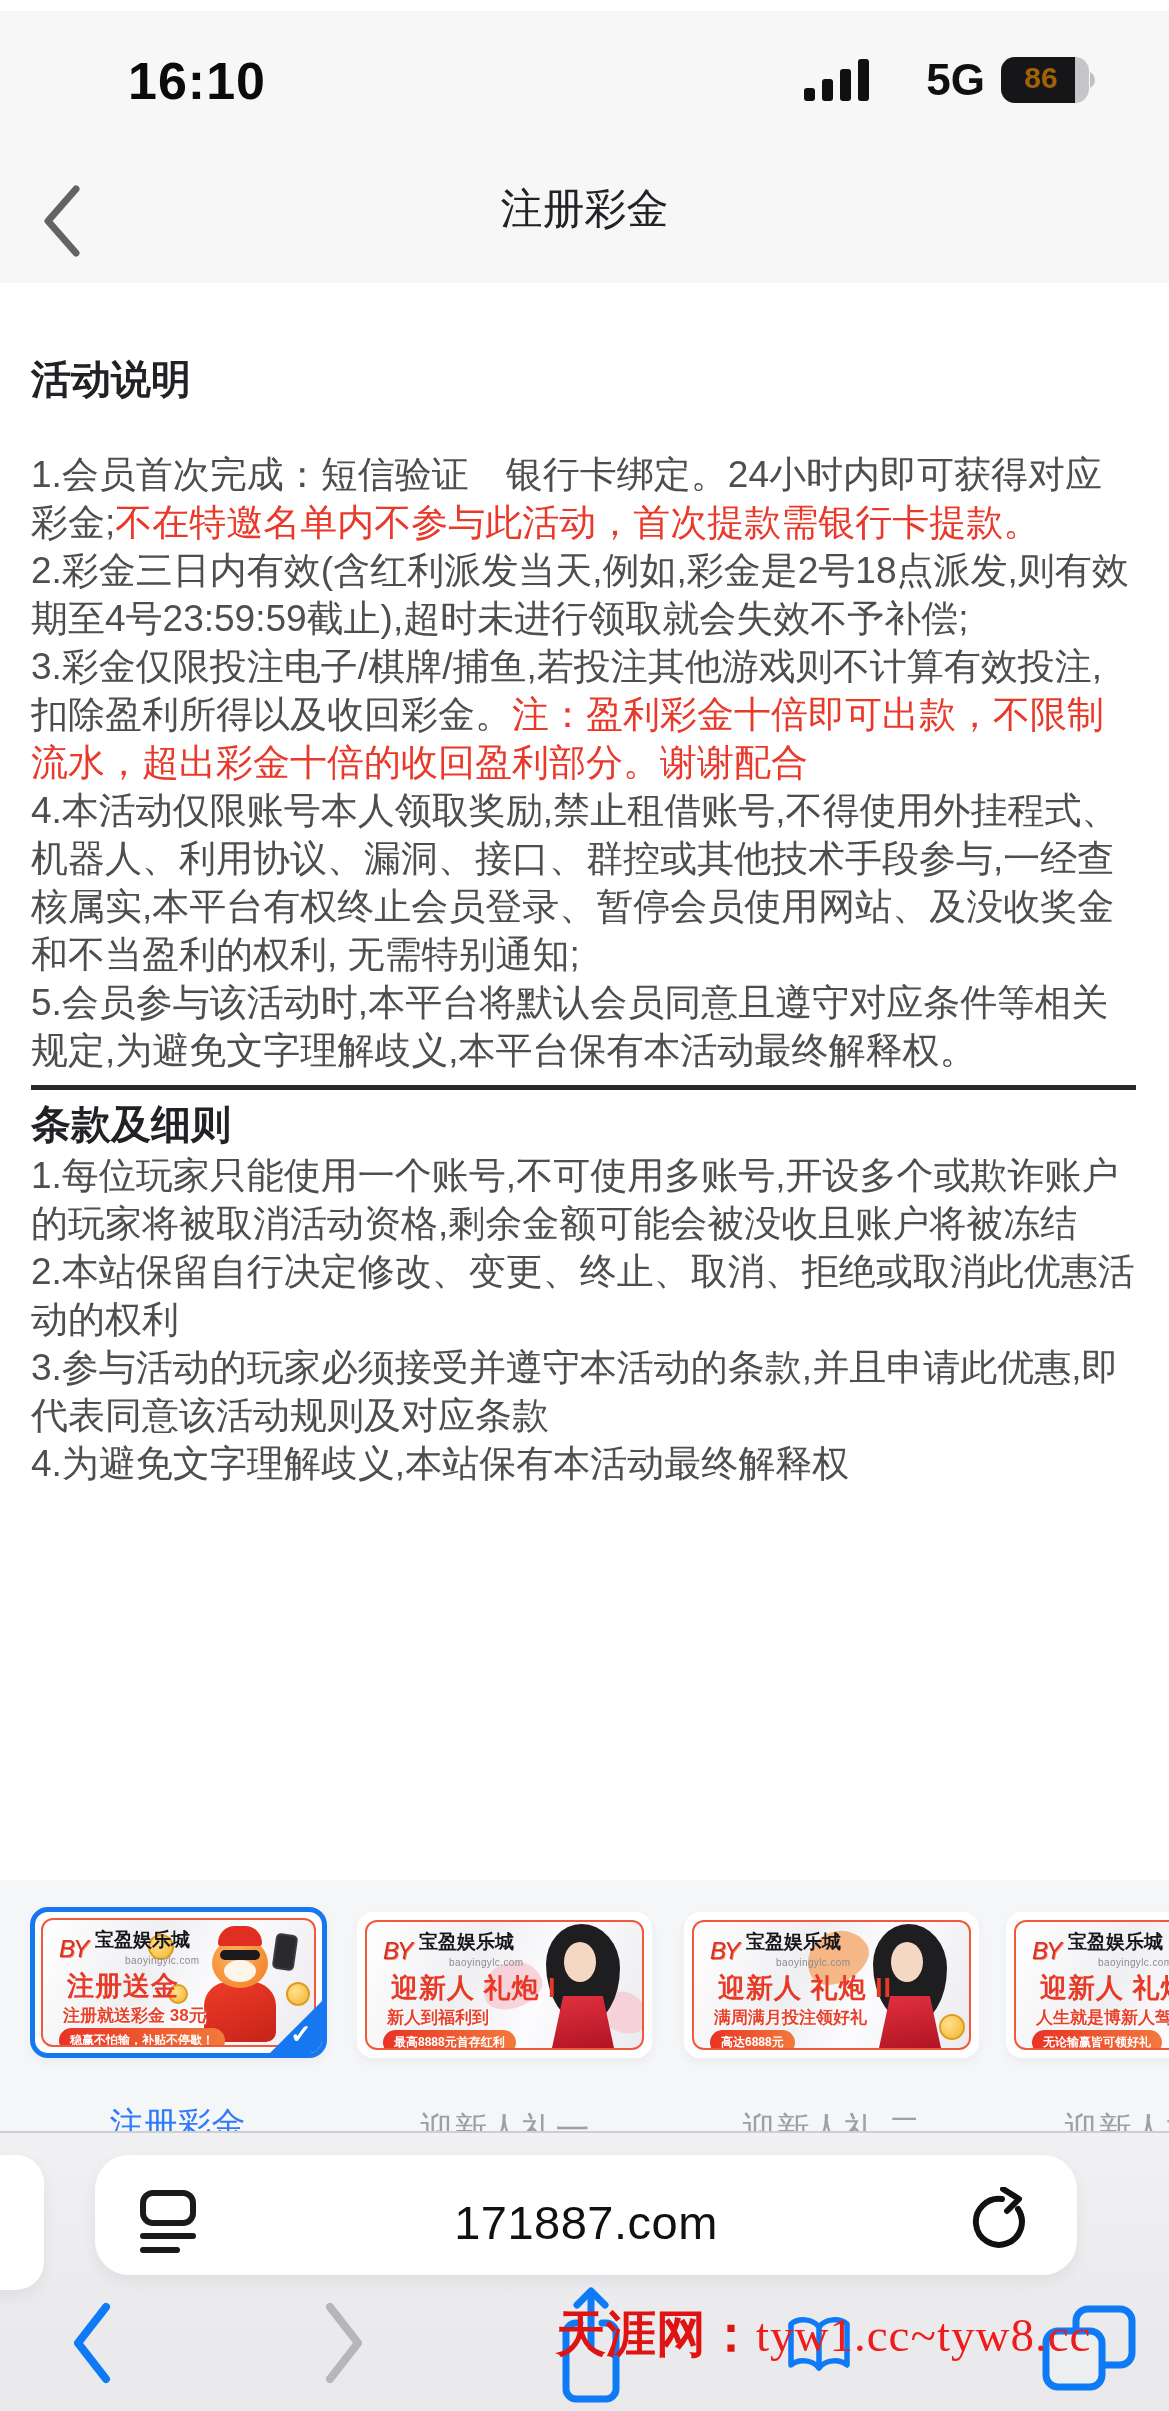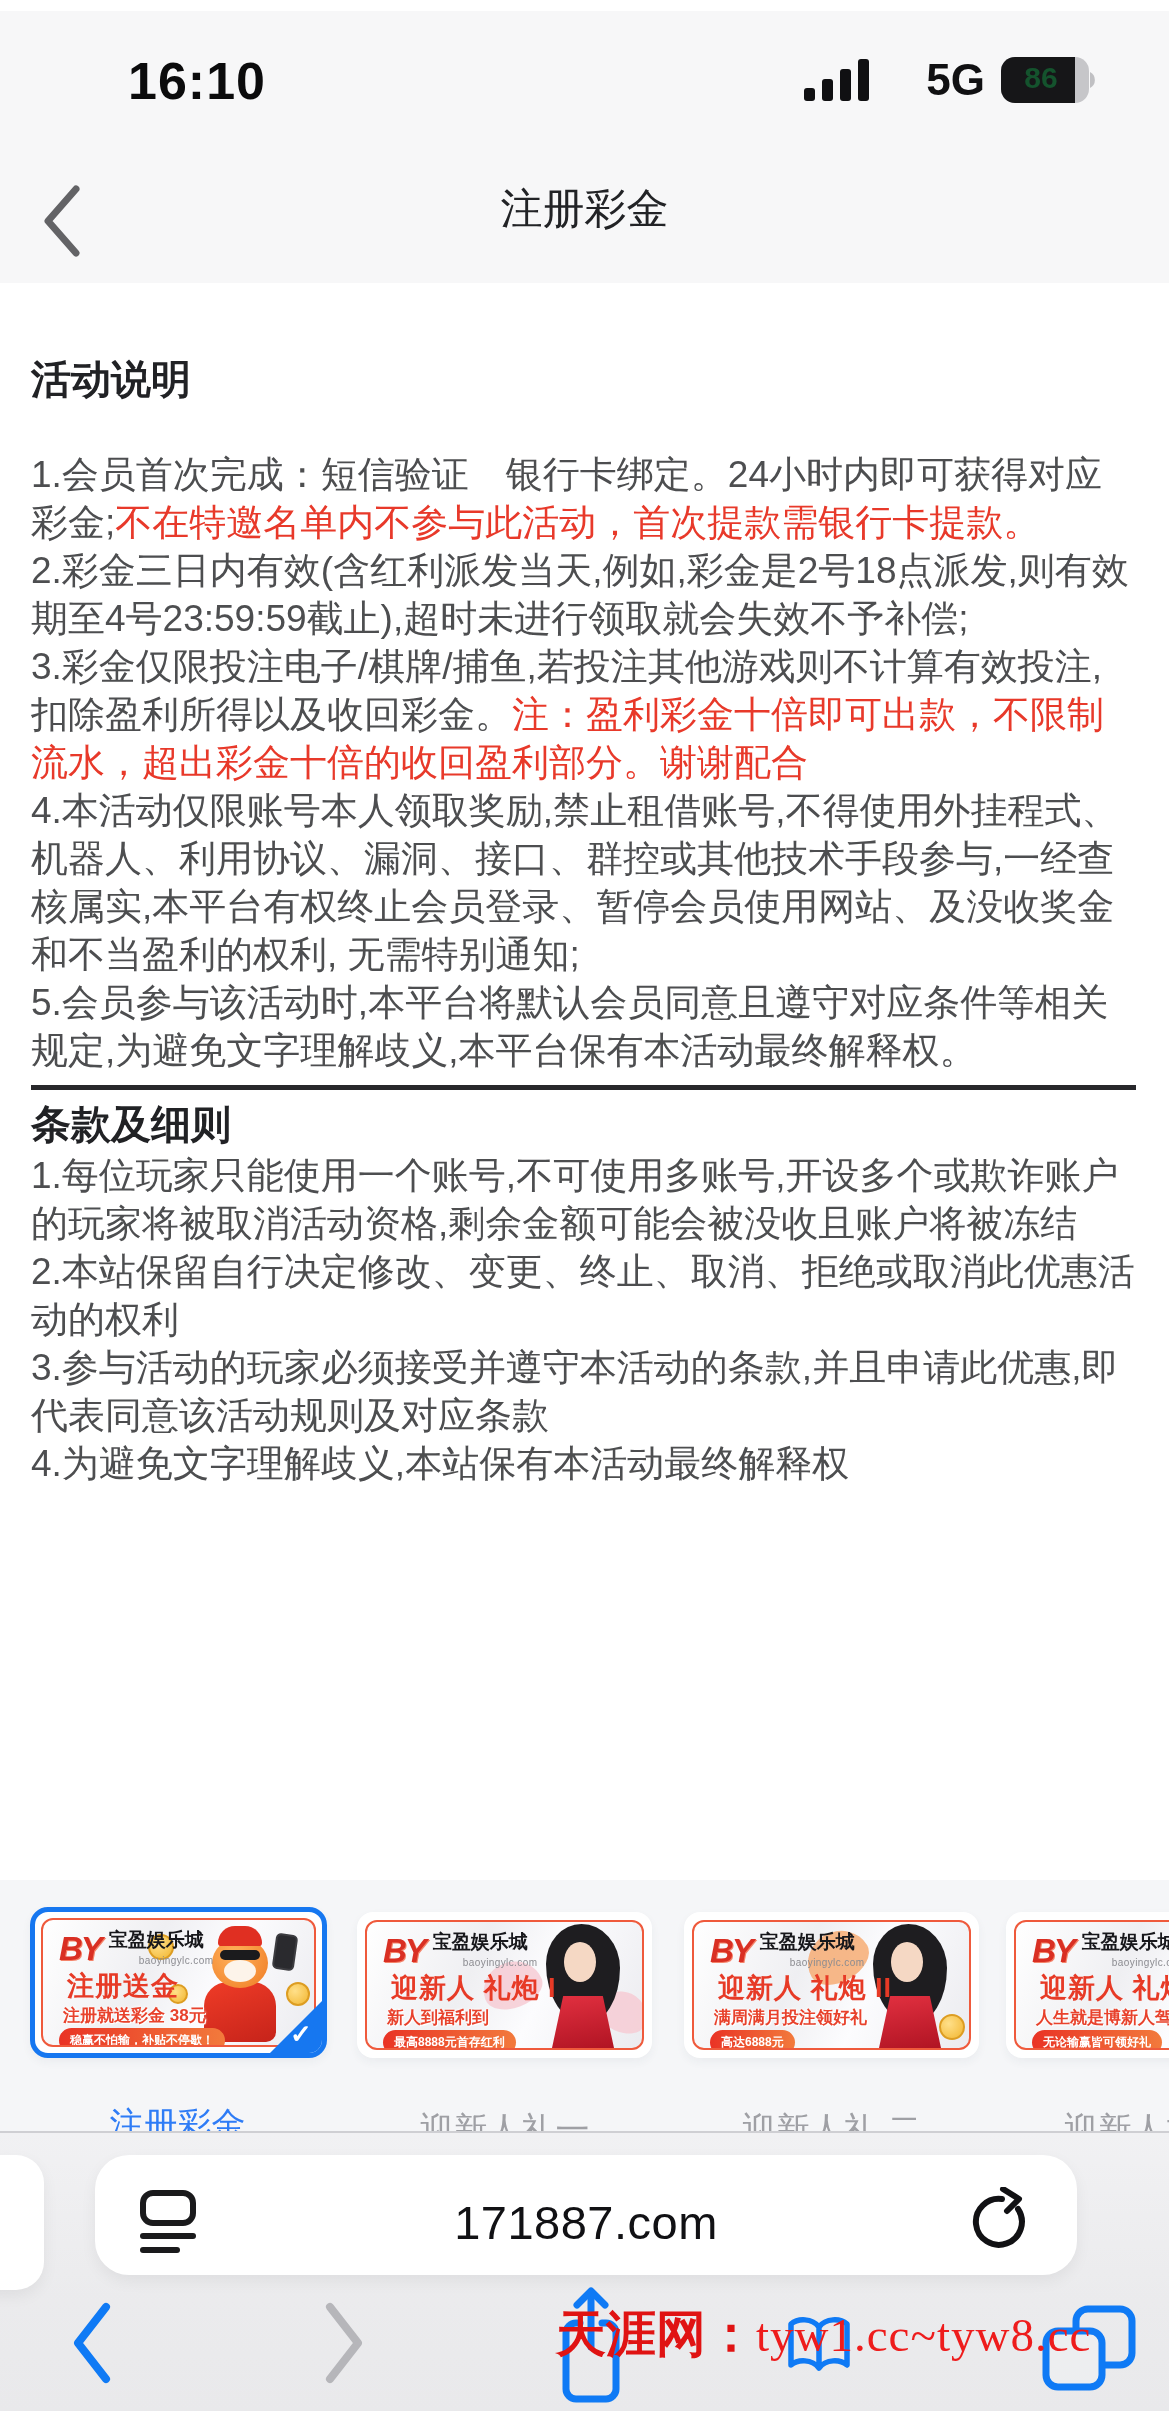--- a/index.html
+++ b/index.html
@@ -56,21 +56,21 @@
   .card.selected .banner {
     width:297px; height:151px; border:5px solid #1677f0; border-radius:18px;
     padding:6px; overflow:hidden;
   }
   .inner {
     position:relative; width:100%; height:100%;
     border:2px solid #ef5a3c; border-radius:12px; overflow:hidden;
     background:linear-gradient(115deg,#ffffff 0%,#efeff2 38%,#fcfcfe 62%,#ebebef 100%);
   }
   .logo-row { position:absolute; left:16px; top:10px; display:flex; align-items:center; gap:8px; z-index:3; }
-  .by-glyph { font-size:33px; font-weight:700; font-style:italic; color:#d92f23; letter-spacing:-2px; text-shadow:1px 1px 0 #f4836a; }
+  .by-glyph { font-size:24px; font-weight:400; font-style:italic; color:#d92f23; letter-spacing:-2px; text-shadow:1px 1px 0 #f4836a; }
   .brand-name { font-size:19px; font-weight:bold; color:#17171b; line-height:20px; }
   .brand-url { font-size:10px; color:#8b8b90; line-height:12px; letter-spacing:.4px;margin-left:30px; }
   .b-title { position:absolute; left:24px; top:48px; font-size:27px; font-weight:800; color:#e73a26; z-index:3; letter-spacing:1px; }
   .b-sub {
     position:absolute; left:20px; top:84px; font-size:17px; font-weight:800; color:#e8422c; z-index:3;
     text-shadow:0 0 3px #fff, 0 0 3px #fff, 1px 1px 0 #fff;
   }
   .b-badge {
     position:absolute; left:16px; top:108px; z-index:3;
     background:linear-gradient(90deg,#e93325,#f27a3c);
@@ -147,21 +147,21 @@
         <rect x="36" y="13" width="11" height="32" rx="3" fill="#101012"></rect>
         <rect x="54" y="3" width="11" height="42" rx="3" fill="#101012"></rect>
       </svg>
       <span class="net-label">5G</span>
       <div class="battery">
         <svg width="96" height="46" viewBox="0 0 96 46">
           <rect x="0" y="0" width="88" height="46" rx="14" fill="#c6c6c9"></rect>
           <path d="M14 0 H74 V46 H14 A14 14 0 0 1 0 32 V14 A14 14 0 0 1 14 0 Z" fill="#161618"></path>
           <path d="M89 15 a9 9 0 0 1 0 16 Z" fill="#c0c0c3"></path>
         </svg>
-        <span style="position:absolute;left:10px;top:4px;width:60px;text-align:center;color:#14532d;font-size:30px;font-weight:bold;">86</span>
+        <span style="position:absolute;left:10px;top:4px;width:60px;text-align:center;color:#a16207;font-size:30px;font-weight:bold;">86</span>
       </div>
     </div>
   </div>
   <div class="nav-bar">
     <svg class="nav-back" viewBox="0 0 44 76">
       <polyline points="36,6 8,38 36,70" fill="none" stroke="#636366" stroke-width="7" stroke-linecap="round" stroke-linejoin="round"></polyline>
     </svg>
     <div class="nav-title">注册彩金</div>
   </div>
 </div>

